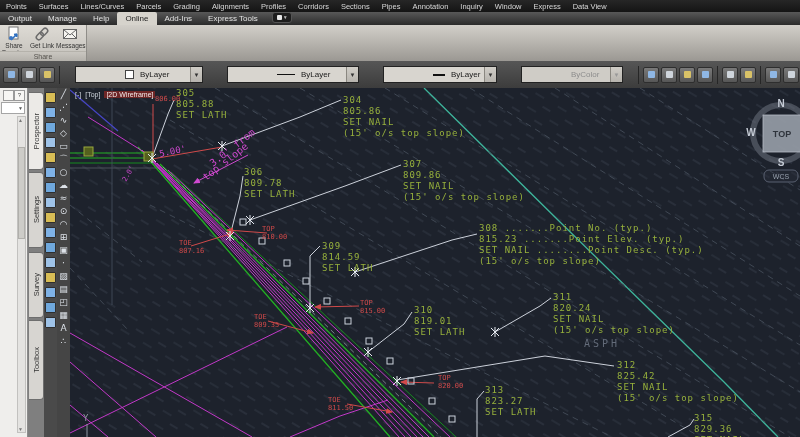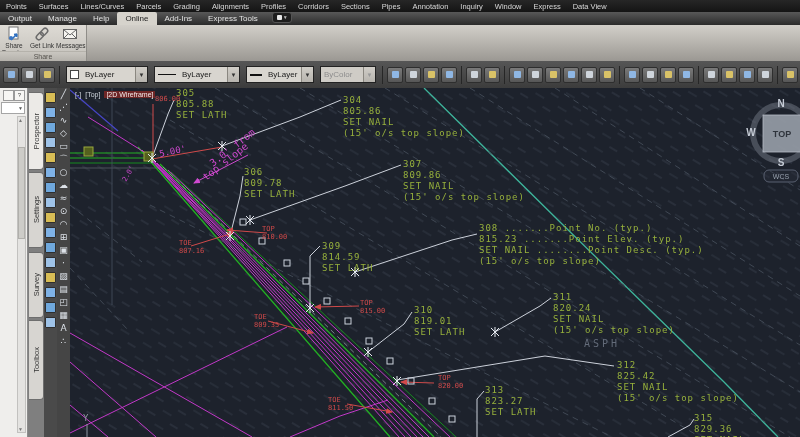--- a/index.html
+++ b/index.html
@@ -20,21 +20,21 @@
   .share-btn{position:absolute;top:1px;width:28px;height:26px;text-align:center;}
   .share-btn svg{display:block;margin:0 auto;}
   .share-btn .lbl{font-size:6.5px;line-height:7px;color:#333;white-space:pre-line;}
   #panel-title{position:absolute;left:0;bottom:0;width:86px;text-align:center;font-size:7px;color:#55524d;border-top:1px solid #b5b2ab;line-height:9px;background:linear-gradient(#c9c6c0,#b4b1ab);}
   
   #toolbar{position:absolute;left:0;top:61px;width:800px;height:27px;background:linear-gradient(#565656,#3c3c3c);display:flex;align-items:center;padding-left:2px;box-sizing:border-box;}
   .chip{width:14px;height:14px;margin:0 1px;background:linear-gradient(#7a7a7a,#575757);border:1px solid #2e2e2e;border-radius:2px;display:inline-flex;align-items:center;justify-content:center;flex:none;}
   .chip i{width:7px;height:7px;border-radius:1px;display:block;}
   .d0{background:#8fb7e4;} .d1{background:#cfd5dc;} .d2{background:#d9c267;}
   .tsep{width:1px;height:18px;background:#262626;margin:0 3px;flex:none;}
-  .dd{height:15px;background:#d8d5cf;border:1px solid #222;display:flex;align-items:center;font-size:8px;color:#1a1a1a;margin:0 3px;flex:none;}
+  .dd{height:15px;background:#d8d5cf;border:1px solid #222;display:flex;align-items:center;font-size:8px;color:#1a1a1a;margin:0 12px;flex:none;padding-left:46px;}
   .dd .val{flex:1;padding-left:3px;white-space:nowrap;overflow:hidden;}
   .dd .arr{width:11px;height:100%;border-left:1px solid #8a8780;background:linear-gradient(#d0cdc7,#b7b4ae);display:flex;align-items:center;justify-content:center;font-size:6px;color:#333;}
   .sw{width:7px;height:7px;border:1px solid #444;background:#fff;margin:0 3px;flex:none;}
   .lt{width:18px;border-top:1px solid #111;margin:0 3px;flex:none;}
   .dd.dis{color:#8d8d8d;background:#cfccc6;}
   .dd.dis .arr{color:#999;}
   
   #toolspace{position:absolute;left:0;top:88px;width:28px;height:349px;background:#efeeec;border-right:1px solid #8c8c8c;box-sizing:border-box;}
   .ts-btn{position:absolute;width:9px;height:9px;background:#f7f6f4;border:1px solid #9a9a9a;font-size:6px;line-height:8px;text-align:center;color:#444;}
   #ts-combo{position:absolute;left:1px;top:14px;right:2px;height:10px;background:#fff;border:1px solid #a5a5a5;}

